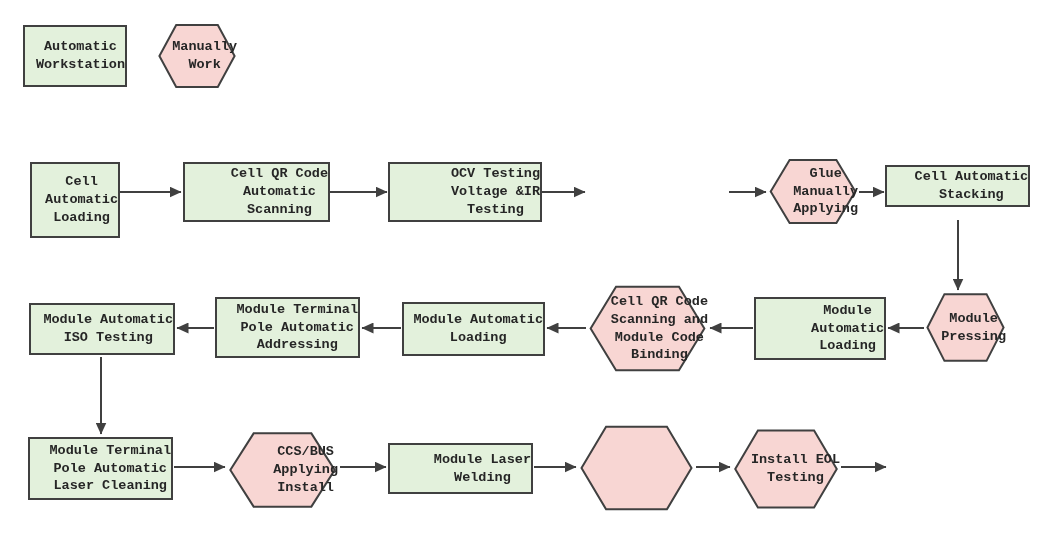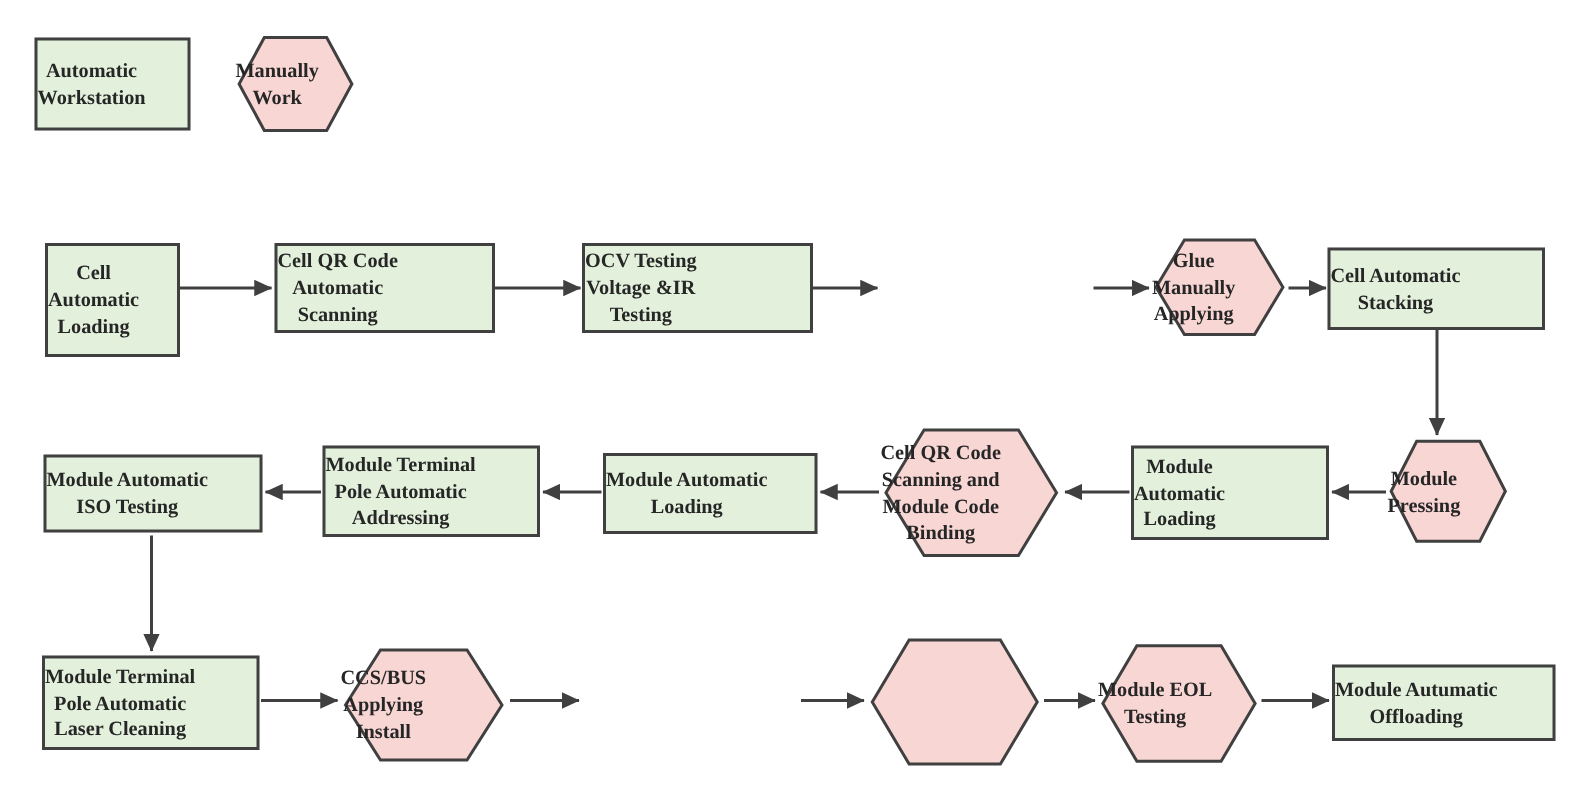--- a/index.html
+++ b/index.html
@@ -2,21 +2,21 @@
 <html><head>
 <meta charset="utf-8">
 <style>
   html,body{margin:0;padding:0;background:#ffffff;}
   .canvas{
     position:relative;width:1059px;height:535px;background:#ffffff;overflow:hidden;
     font-family:"Liberation Serif", serif;
   }
   .connectors{position:absolute;left:0;top:0;width:1059px;height:535px;}
   .connectors line{stroke:#404040;stroke-width:2;}
-  .node{position:absolute;display:flex;align-items:center;justify-content:flex-start;box-sizing:border-box;}
+  .node{position:absolute;display:flex;align-items:center;justify-content:flex-end;box-sizing:border-box;font-family:Liberation Mono, monospace;}
   .rect{background:#e3f1dc;border:2px solid #404040;}
   .hex{background:transparent;}
   .hexshape{position:absolute;left:0;top:0;width:100%;height:100%;}
   .hexshape polygon{fill:#f8d6d3;stroke:#404040;stroke-width:2;vector-effect:non-scaling-stroke;}
   .label{
     position:relative;z-index:1;white-space:pre-line;text-align:center;
     font-weight:bold;font-size:13.5px;line-height:1.33;color:#262626;
   }
 </style>
 </head>
@@ -82,21 +82,21 @@
 Testing</span>
   </div>
   <div class="node hex" style="left:768px;top:158px;width:90px;height:67px">
     <svg class="hexshape" viewBox="0 0 100 100" preserveAspectRatio="none">
       <polygon points="24,3 76,3 97,50 76,97 24,97 3,50"></polygon>
     </svg>
     <span class="label">Glue
 Manually
 Applying</span>
   </div>
-  <div class="node rect" style="left:885px;top:165px;width:145px;height:55px">
+  <div class="node rect" style="left:885px;top:165px;width:145px;height:42px">
     <span class="label">Cell Automatic
 Stacking</span>
   </div>
 
   <div class="node hex" style="left:925px;top:292px;width:81px;height:71px">
     <svg class="hexshape" viewBox="0 0 100 100" preserveAspectRatio="none">
       <polygon points="24,3 76,3 97,50 76,97 24,97 3,50"></polygon>
     </svg>
     <span class="label">Module
 Pressing</span>
@@ -135,30 +135,30 @@
 Laser Cleaning</span>
   </div>
   <div class="node hex" style="left:227px;top:431px;width:111px;height:78px">
     <svg class="hexshape" viewBox="0 0 100 100" preserveAspectRatio="none">
       <polygon points="24,3 76,3 97,50 76,97 24,97 3,50"></polygon>
     </svg>
     <span class="label">CCS/BUS
 Applying
 Install</span>
   </div>
+  <div class="node rect" style="left:388px;top:443px;width:145px;height:51px">
+    <span class="label">Module Laser
+Welding</span>
+  </div>
   <div class="node hex" style="left:578px;top:424px;width:117px;height:88px">
     <svg class="hexshape" viewBox="0 0 100 100" preserveAspectRatio="none">
       <polygon points="24,3 76,3 97,50 76,97 24,97 3,50"></polygon>
     </svg>
   </div>
   <div class="node hex" style="left:732px;top:428px;width:108px;height:82px">
     <svg class="hexshape" viewBox="0 0 100 100" preserveAspectRatio="none">
       <polygon points="24,3 76,3 97,50 76,97 24,97 3,50"></polygon>
     </svg>
-    <span class="label">Module EOL
+    <span class="label">Install EOL
 Testing</span>
-  </div>
-  <div class="node rect" style="left:888px;top:443px;width:149px;height:51px">
-    <span class="label">Module Autumatic
-Offloading</span>
   </div>
 
 </div>
 
 </body></html>

